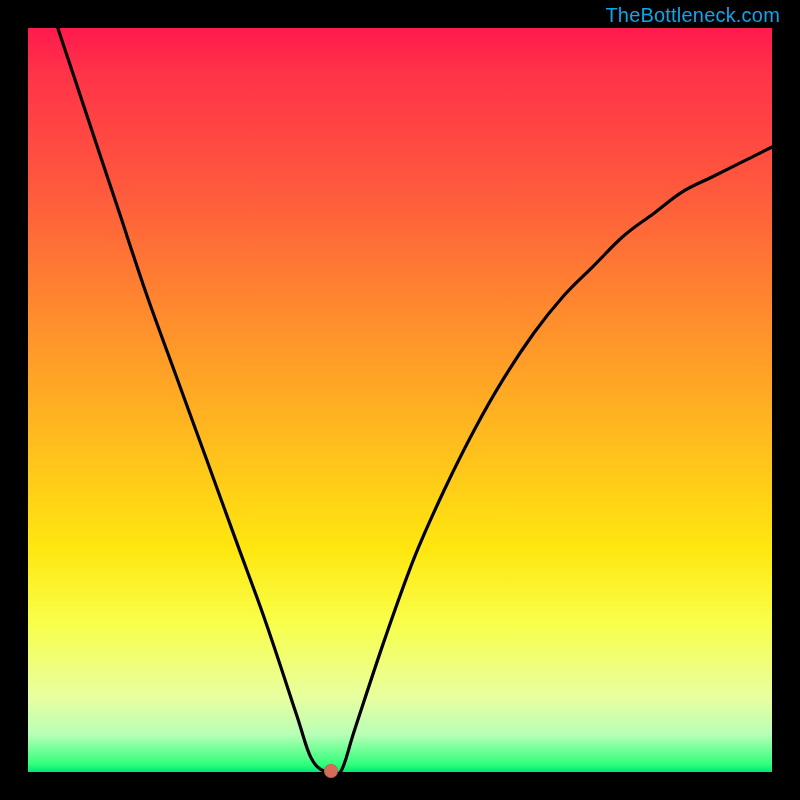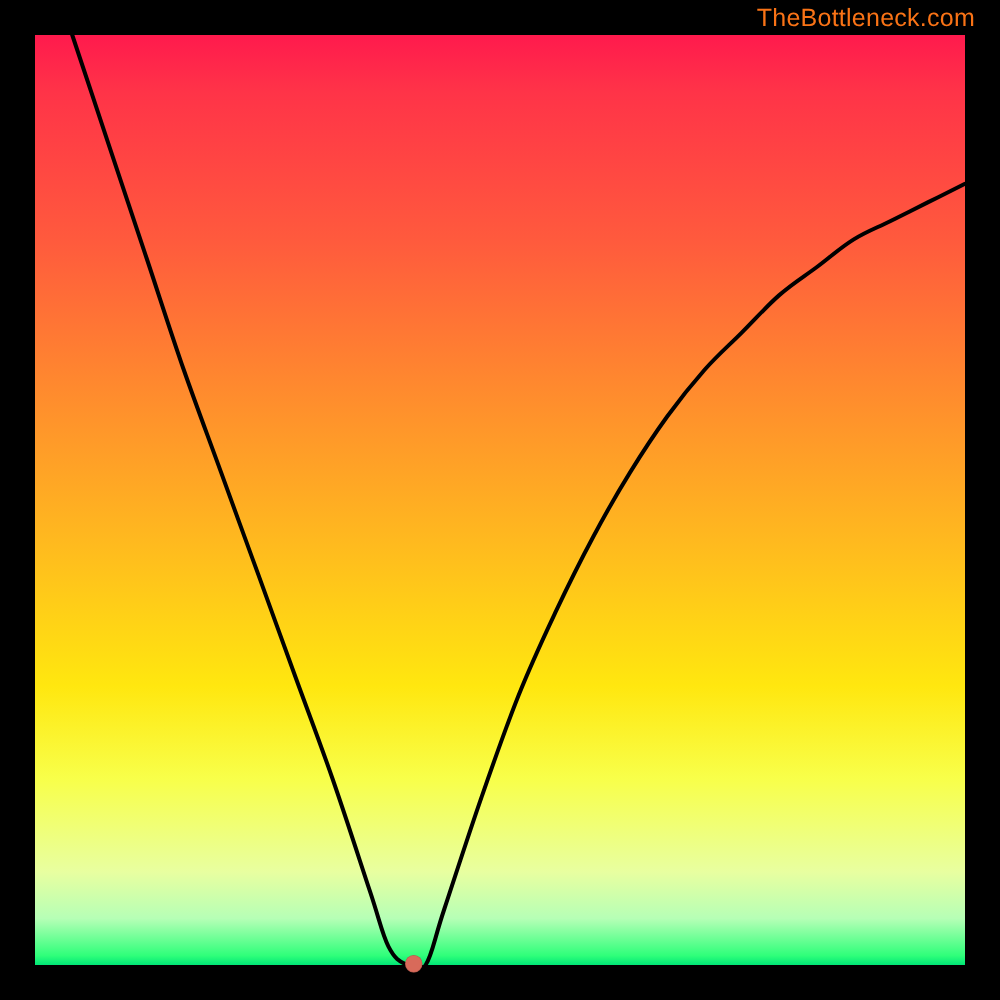--- a/index.html
+++ b/index.html
@@ -37,21 +37,21 @@
         #e8ffa0 90%,
         #b6ffb6 95%,
         #2fff7a 99%,
         #00e676 100%
       );
   }
   .watermark {
     position: absolute;
     top: 4px;
     right: 20px;
-    color: #f97316;
+    color: #0ea5e9;
     font-size: 20px;
     font-weight: 500;
     letter-spacing: 0.2px;
     user-select: none;
   }
   svg.curve {
     position: absolute;
     left: 0;
     top: 0;
     width: 100%;

